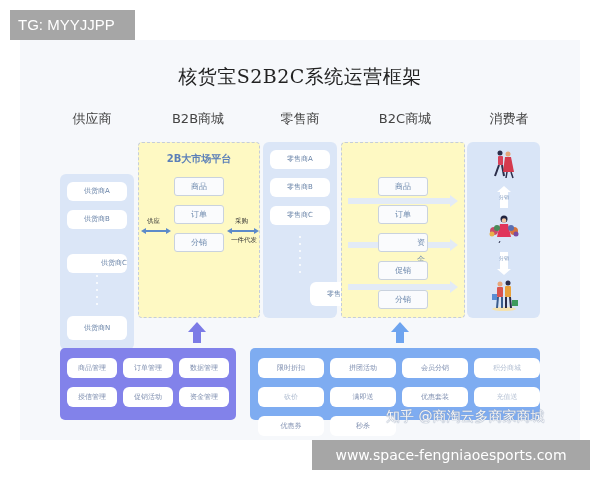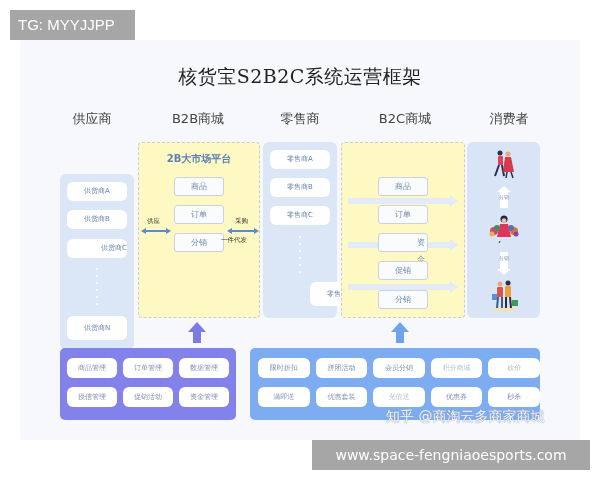--- a/index.html
+++ b/index.html
@@ -86,21 +86,21 @@
   .up-arrow { position: absolute; width: 18px; height: 22px; }
   .up-arrow .tri { position: absolute; left: 0; top: 0; width: 0; height: 0;
     border-left: 9px solid transparent; border-right: 9px solid transparent; }
   .up-arrow .stem { position: absolute; left: 5px; top: 9px; width: 8px; height: 12px; }
 
   .bottom-panel { top: 348px; height: 72px; border-radius: 5px; }
   .bp-left { left: 60px; width: 176px; background: #8282ea; }
   .bp-right { left: 250px; width: 290px; background: #7eacf1; }
   .bp-grid { position: absolute; left: 7px; right: 7px; top: 10px; display: grid; row-gap: 9px; column-gap: 6px; }
   .bp-left .bp-grid { grid-template-columns: repeat(3, 1fr); }
-  .bp-right .bp-grid { grid-template-columns: repeat(5, 1fr); left: 8px; right: 0; }
+  .bp-right .bp-grid { grid-template-columns: repeat(4, 1fr); left: 8px; right: 0; }
   .bp-item {
     height: 20px; background: #ffffff; border-radius: 6px;
     font-size: 7px; color: #7f8fb0; text-align: center; line-height: 20px;
   }
   .bp-item.faded { color: #b4c0d3; }
 
   .wm-zhihu {
     left: 386px; top: 408px; font-size: 14px; color: rgba(255,255,255,0.9);
     text-shadow: 0 0 1px #8c9bb3, 0 0 1px #8c9bb3;
     white-space: nowrap; z-index: 4;
@@ -125,21 +125,21 @@
 
 <div class="abs col-head" style="left:52px;">供应商</div>
 <div class="abs col-head" style="left:158px;">B2B商城</div>
 <div class="abs col-head" style="left:260px;">零售商</div>
 <div class="abs col-head" style="left:365px;">B2C商城</div>
 <div class="abs col-head" style="left:469px;">消费者</div>
 
 <div class="abs col-panel" style="left:60px;margin-top:32px;">
   <div class="col-item" style="top:8px;">供货商A</div>
   <div class="col-item" style="top:36px;">供货商B</div>
-  <div class="col-item" style="top:65px;padding-left:34px;">供货商C</div>
+  <div class="col-item" style="top:80px;padding-left:34px;">供货商C</div>
   <div class="dots" style="top:94px;">
     <span></span>
       <span></span>
       <span></span>
       <span></span>
       <span></span>
       <span></span>
   </div>
   <div class="col-item tall" style="top:142px;">供货商N</div>
 </div>
@@ -156,21 +156,21 @@
       <div class="shaft"></div>
       <div class="hr"></div>
   </div>
 
   <span class="arrow-label" style="left:96px; top:74px;">采购</span>
   <div class="dbl-arrow" style="left:88px; top:85px; width:32px;">
     <div class="hl"></div>
       <div class="shaft"></div>
       <div class="hr"></div>
   </div>
-  <span class="arrow-label" style="left:82px; top:93px;">一件代发</span>
+  <span class="arrow-label" style="left:92px; top:93px;">一件代发</span>
 </div>
 
 <div class="abs col-panel" style="left:263px;">
   <div class="col-item" style="top:8px;">零售商A</div>
   <div class="col-item" style="top:36px;text-align:center;">零售商B</div>
   <div class="col-item" style="top:64px;">零售商C</div>
   <div class="dots" style="top:94px;">
     <span></span>
       <span></span>
       <span></span>

